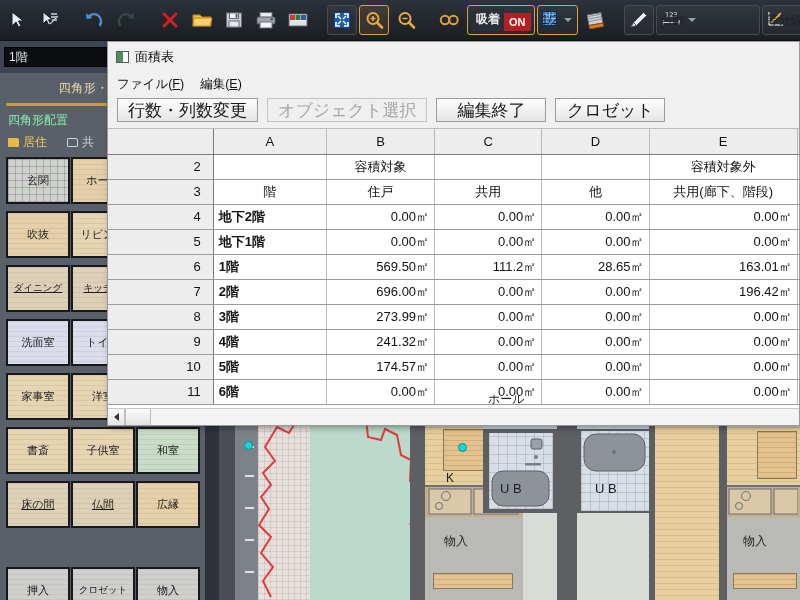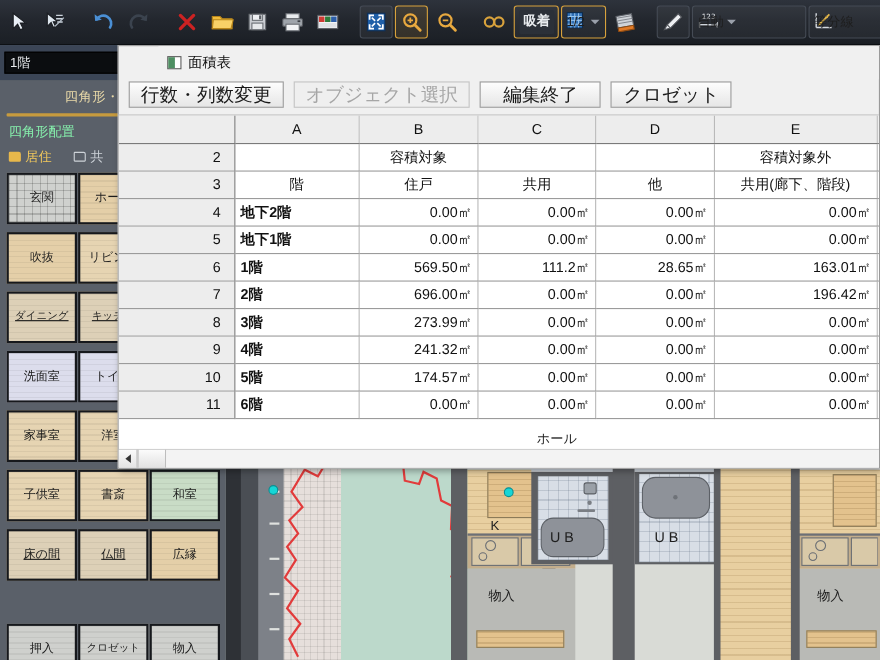--- a/index.html
+++ b/index.html
@@ -36,21 +36,21 @@
     border: 1px solid #454b55; border-radius: 3px;
     color: #e6e8ea; font-size: 12px; white-space: nowrap;
   }
   .tcombo.gold { border-color: #d8a23c; }
   .tcombo .lbl { padding-right: 2px; }
   .caret { width: 0; height: 0; border-left: 4px solid transparent;
            border-right: 4px solid transparent; border-top: 4px solid #9aa0aa;
            margin-left: 4px; margin-right: 2px; }
   .chip-snap {
     display: flex; align-items: flex-end; height: 22px;
-    border-radius: 2px; overflow: hidden; font-size: 12px; flex-direction: column;
+    border-radius: 2px; overflow: hidden; font-size: 12px;
   }
   .chip-snap .s1 { background: #2b3038; color: #e9ecef; padding: 2px 4px 3px; font-weight: bold;}
   .chip-snap .s2 { background: #b41f22; color: #fff; padding: 3px 5px; font-size: 11px; font-weight: bold;}
   .tcombo.wide { min-width: 104px; }
   .tcombo.wide2 { min-width: 120px; }
 
   
   .sidebar {
     position: absolute; left: 0; top: 41px; width: 205px; height: 559px;
     background: #5a6069;
@@ -143,21 +143,21 @@
   
   .dialog {
     position: absolute; left: 107px; top: 41px; width: 693px; height: 385px;
     background: #f0f0f0;
     border: 1px solid #9a9a9a;
     box-shadow: 2px 2px 6px rgba(0,0,0,.35);
     display: flex; flex-direction: column;
   }
   .dlg-title {
     height: 30px; display: flex; align-items: center; gap: 6px;
-    padding: 14px 8px; background: #f0f0f0; font-size: 13px; color: #111; margin-left: 36px;
+    padding: 14px 8px; background: #f0f0f0; font-size: 13px; color: #111;
   }
   .dlg-icon {
     width: 13px; height: 12px; border: 1px solid #5b5b5b; background: #fff;
     display: flex;
   }
   .dlg-icon i { display: block; width: 50%; height: 100%; background: #4e8f62; }
   .dlg-menu {
     height: 24px; display: flex; align-items: center; gap: 16px;
     padding: 0 9px; font-size: 12.5px; color: #111;
   }
@@ -582,38 +582,42 @@
       <div class="rbtn c-wood2">階段</div>
       <div class="rbtn c-bwood small">ダイニング</div>
       <div class="rbtn c-bwood small">キッチン</div>
       <div class="rbtn c-lav">浴室</div>
       <div class="rbtn c-lav">洗面室</div>
       <div class="rbtn c-lav">トイレ</div>
       <div class="rbtn c-wood2">納戸</div>
       <div class="rbtn c-wood2">家事室</div>
       <div class="rbtn c-wood2">洋室</div>
       <div class="rbtn c-wood2">寝室</div>
+      <div class="rbtn c-wood2">書斎</div>
       <div class="rbtn c-wood2">子供室</div>
-      <div class="rbtn c-wood2">書斎</div>
       <div class="rbtn c-green">和室</div>
       <div class="rbtn c-bwood">床の間</div>
       <div class="rbtn c-bwood">仏間</div>
       <div class="rbtn c-wood">広縁</div>
       <div class="rbtn c-gray">押入</div>
       <div class="rbtn c-gray small">クロゼット</div>
       <div class="rbtn c-gray">物入</div>
     </div>
   </div>
 
   <div class="dialog">
     <div class="dlg-title">
       <span class="dlg-icon">
           <i></i>
         </span>
       <span>面積表</span>
+    </div>
+    <div class="dlg-menu">
+      <span><span>ファイル</span>(<u>F</u>)</span>
+      <span><span>編集</span>(<u>E</u>)</span>
     </div>
     <div class="dlg-btns">
       <div class="dbtn">行数・列数変更</div>
       <div class="dbtn dis">オブジェクト選択</div>
       <div class="dbtn" style="min-width:110px">編集終了</div>
       <div class="dbtn" style="min-width:110px">クロゼット</div>
     </div>
 
     <div class="sheetwrap">
       <table class="sheet">

